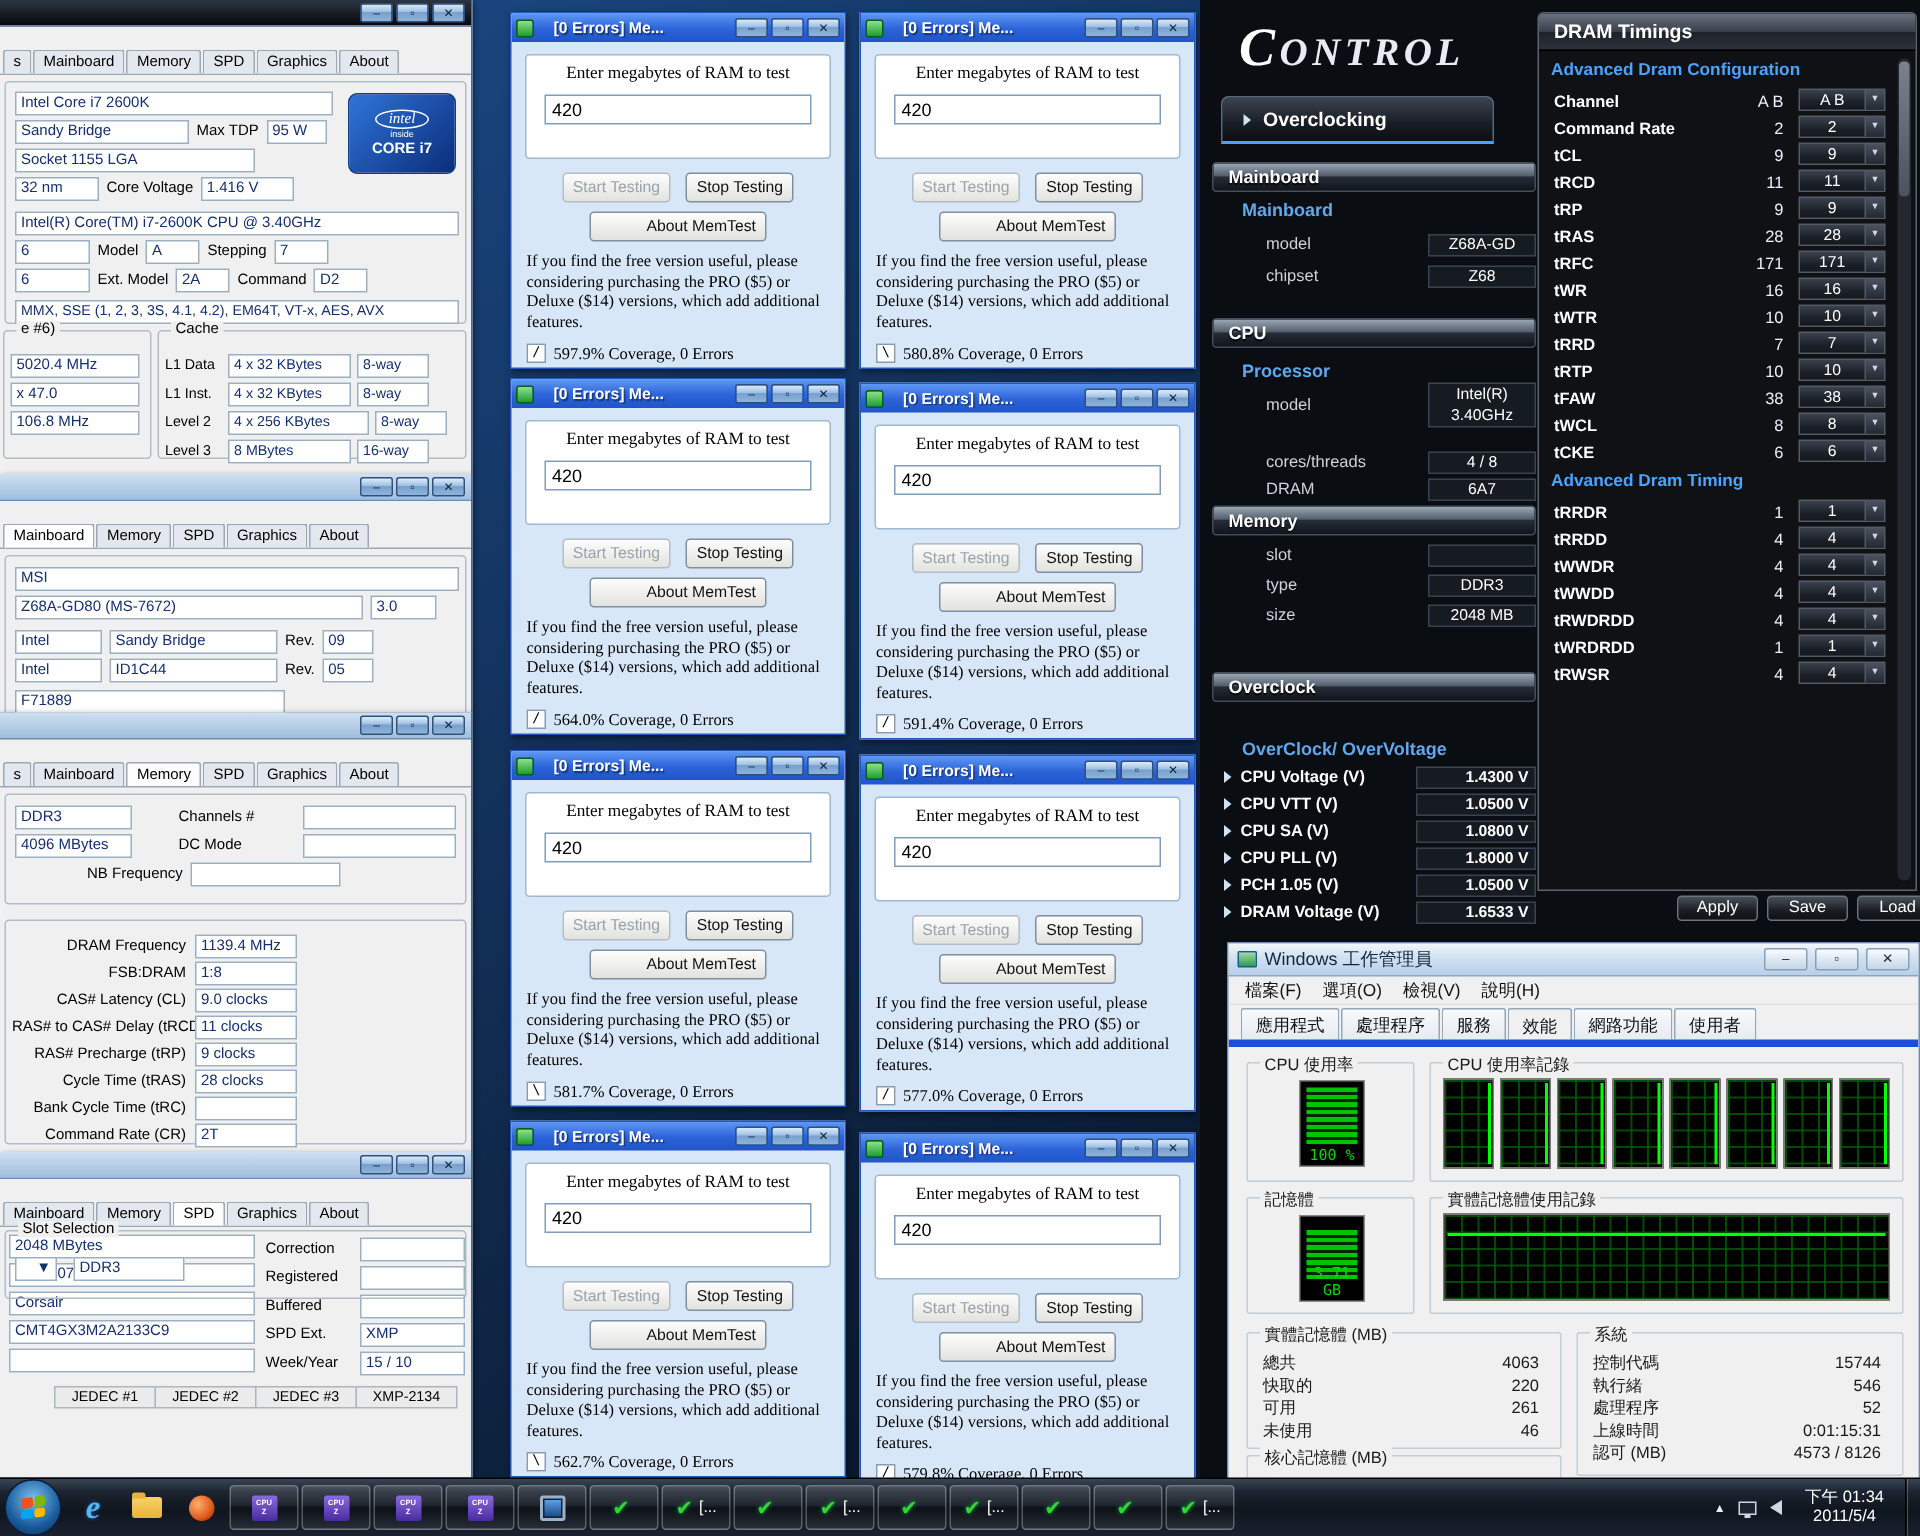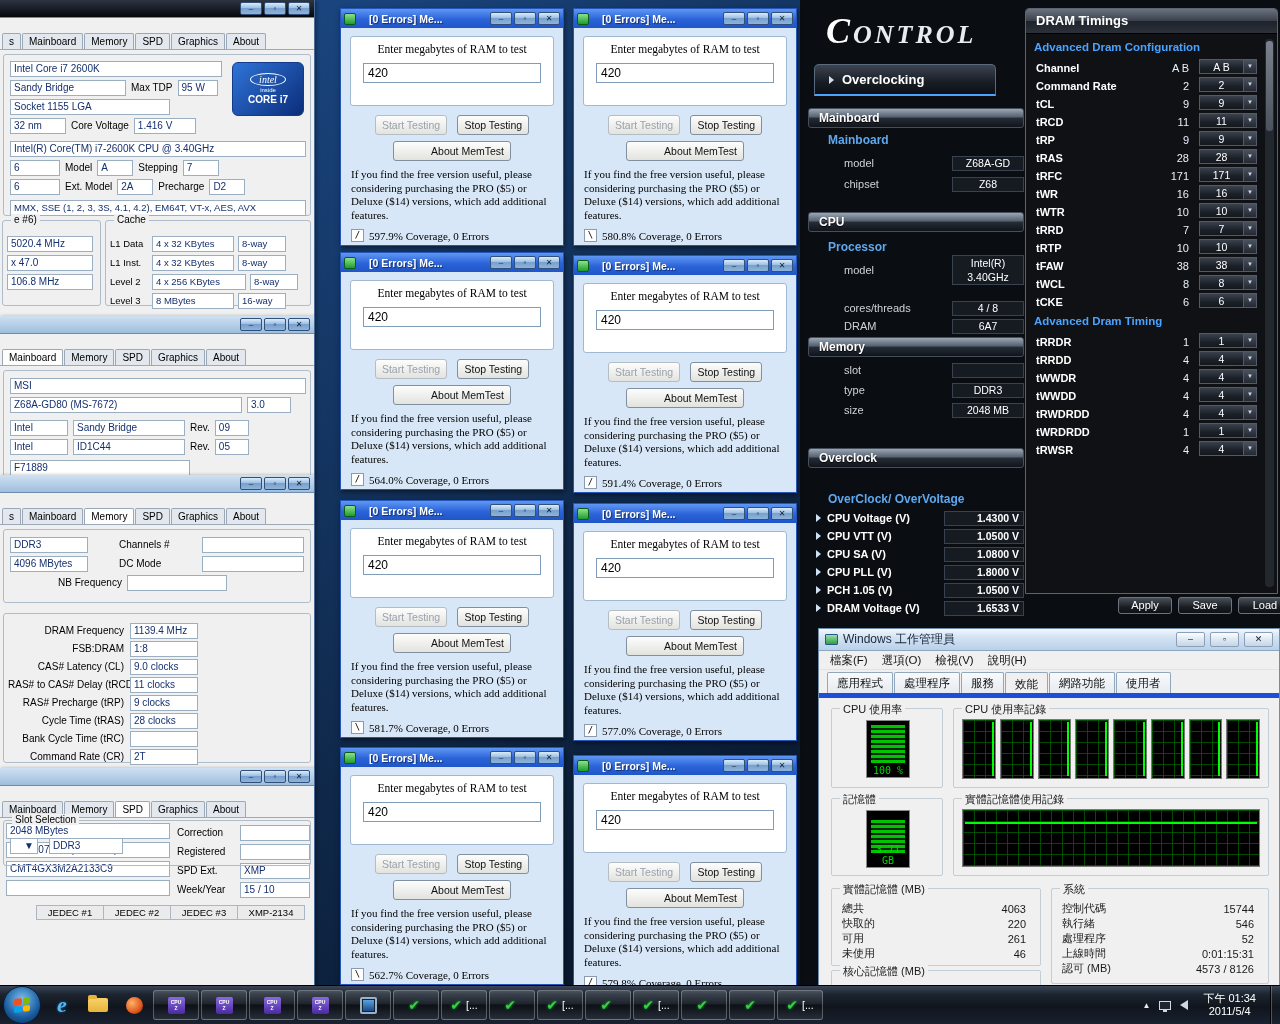--- a/index.html
+++ b/index.html
@@ -244,21 +244,21 @@
           <span class="fb" style="width:50px">6</span>
         <span class="lb">Model</span>
         <span class="fb" style="width:36px">A</span>
         <span class="lb">Stepping</span>
         <span class="fb" style="width:36px">7</span>
         </div>
       <div class="cz-row">
           <span class="fb" style="width:50px">6</span>
         <span class="lb">Ext. Model</span>
         <span class="fb" style="width:36px">2A</span>
-        <span class="lb">Precharge</span>
+        <span class="lb">Command</span>
         <span class="fb" style="width:36px">D2</span>
         </div>
       <div class="cz-row" style="margin-top:4px">
           <span class="fb" style="width:296px;font-size:9.5px">MMX, SSE (1, 2, 3, 3S, 4.1, 4.2), EM64T, VT-x, AES, AVX</span>
         </div>
     </div>
     <div class="cz-group g-clocks">
       <span class="cz-glabel">e #6)</span>
       <div class="cz-row">
           <span class="fb" style="width:86px">5020.4 MHz</span>
@@ -453,20 +453,25 @@
           <span class="lb" style="width:58px;flex:none">Correction</span>
           <span class="fb" style="width:70px"></span>
         </div>
 
         <div class="cz-row ri1" style="height:18px;margin:0 6px 1px">
           <span style="width:166px;flex:none"><span class="fb" style="width:164px">PC3-10700H (667 MHz)</span></span>
           <span class="lb" style="width:58px;flex:none">Registered</span>
           <span class="fb" style="width:70px"></span>
         </div>
 
+        <div class="cz-row ri2" style="height:18px;margin:0 6px 1px">
+          <span style="width:166px;flex:none"><span class="fb" style="width:164px">Corsair</span></span>
+          <span class="lb" style="width:58px;flex:none">Buffered</span>
+          <span class="fb" style="width:70px"></span>
+        </div>
 
         <div class="cz-row ri3" style="height:18px;margin:0 6px 1px">
           <span style="width:166px;flex:none"><span class="fb" style="width:164px">CMT4GX3M2A2133C9</span></span>
           <span class="lb" style="width:58px;flex:none">SPD Ext.</span>
           <span class="fb" style="width:70px">XMP</span>
         </div>
 
         <div class="cz-row ri4" style="height:18px;margin:0 6px 1px">
           <span style="width:166px;flex:none"><span class="fb" style="width:164px"></span></span>
           <span class="lb" style="width:58px;flex:none">Week/Year</span>

